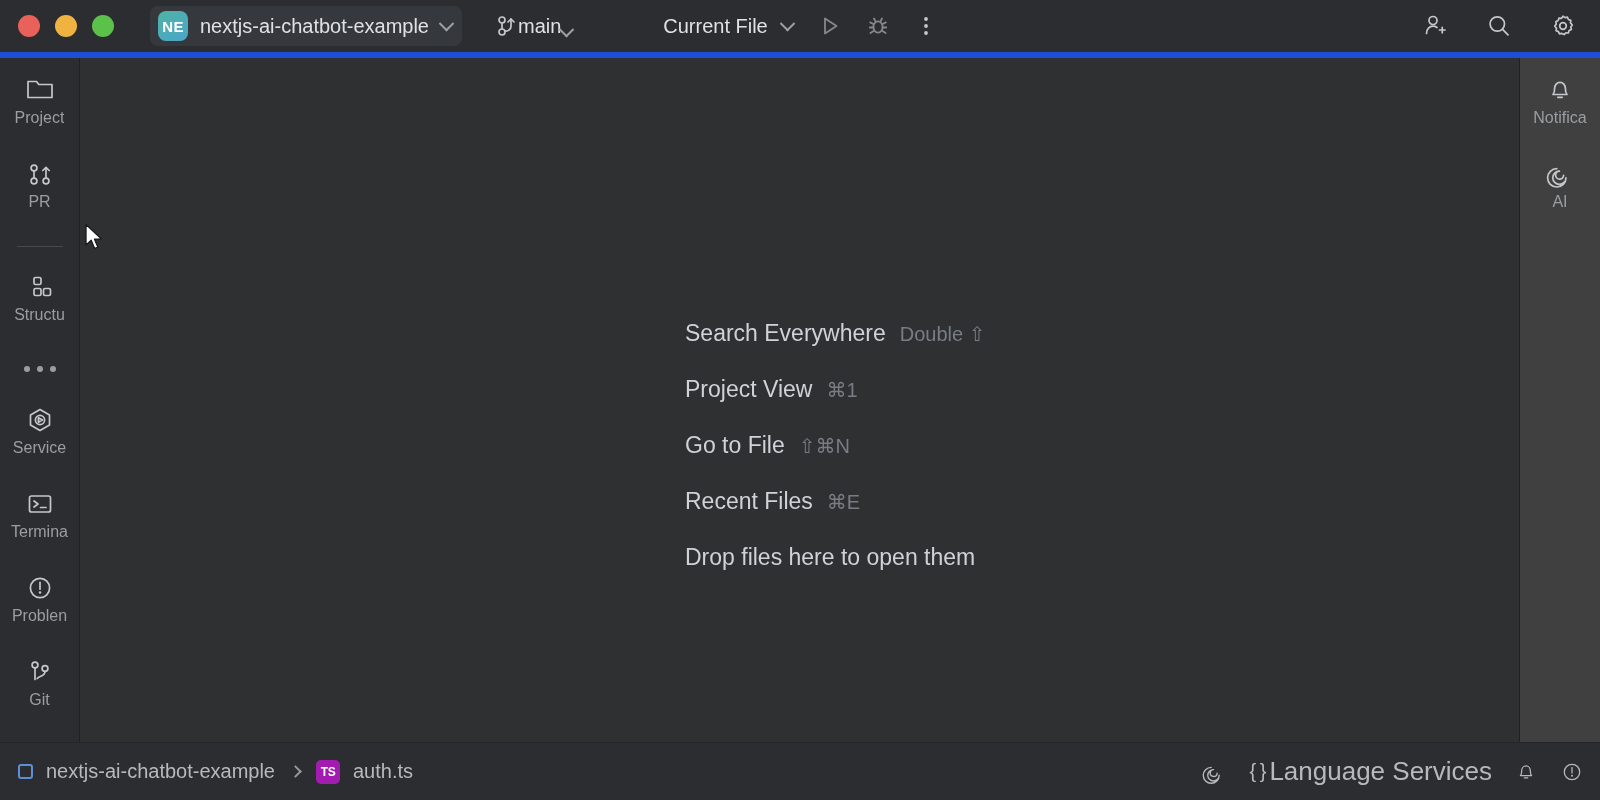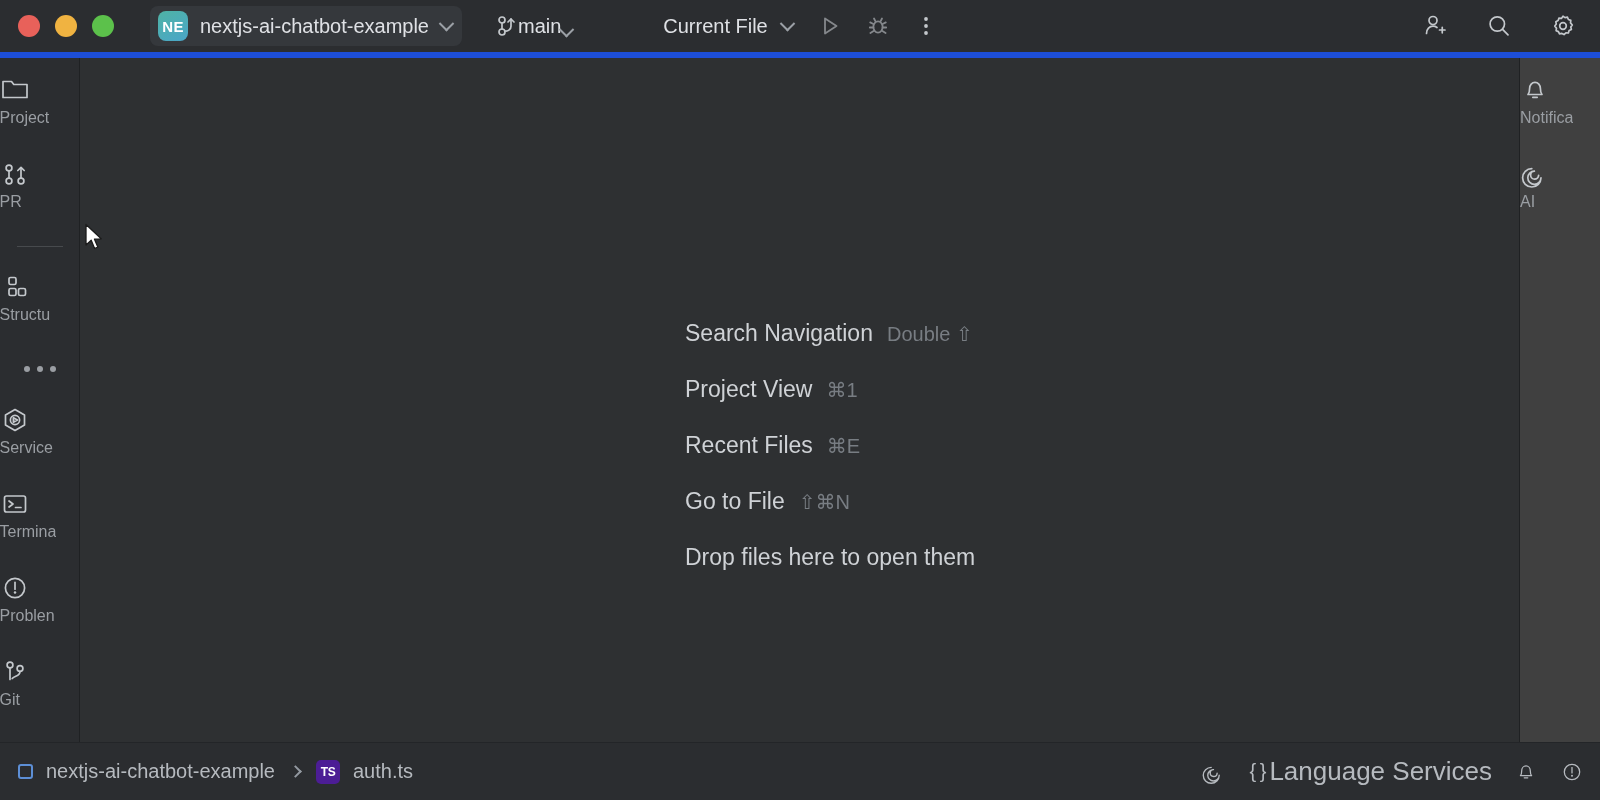--- a/index.html
+++ b/index.html
@@ -81,21 +81,21 @@
   .sidebar-left {
     width:80px; flex:0 0 80px;
     background:#2b2d30;
     border-right:1px solid #1f2123;
     display:flex; flex-direction:column; align-items:center;
     padding-top:18px;
     overflow:hidden;
   }
   .tool-item {
     width:80px; min-height:62px;
-    display:flex; flex-direction:column; align-items:flex-start;
+    display:flex; flex-direction:column; align-items:center;
     justify-content:flex-start; gap:6px;
     margin-bottom:22px;
   }
   .tool-label {
     font-size:16px; color:#9a9ea3;
     white-space:nowrap; max-width:80px; overflow:hidden;
     text-align:center; line-height:1;
   }
   .side-divider {
     width:46px; height:1px; background:#474a4d; margin:2px 0 26px 0;
@@ -144,21 +144,21 @@
   .proj-sq {
     width:15px; height:15px; border:2px solid #5d8fd6; border-radius:3px;
     background:#2b2d30;
   }
   .crumb-sep {
     width:9px; height:9px; flex:0 0 9px; margin:0 3px;
     border-right:2px solid #9399a0; border-top:2px solid #9399a0;
     transform:rotate(45deg);
   }
   .ts-badge {
-    width:24px; height:24px; border-radius:5px; background:#4c1d95;
+    width:24px; height:24px; border-radius:5px; background:#a21caf;
     color:#ffffff; font-size:12px; font-weight:bold;
     display:flex; align-items:center; justify-content:center;
     letter-spacing:-0.3px;
   }
   .status-right {
     margin-left:auto; display:flex; align-items:center; gap:22px;
   }
   .lang-services { display:flex; align-items:center; gap:4px; }
   .braces { color:#b6babf; font-size:20px; letter-spacing:-1px; }
   .lang-text { color:#b6babf; font-size:26px; }
@@ -359,37 +359,37 @@
           </svg>
         </span>
         <span class="tool-label">Git</span>
       </div>
     </div>
 
     <div class="editor">
       <div class="empty-hints">
 
         <div class="hint-row">
-          <span class="hint-label">Search Navigation</span>
+          <span class="hint-label">Search Everywhere</span>
           <span class="hint-keys">Double ⇧</span>
         </div>
 
         <div class="hint-row">
           <span class="hint-label">Project View</span>
           <span class="hint-keys">⌘1</span>
         </div>
 
         <div class="hint-row">
+          <span class="hint-label">Go to File</span>
+          <span class="hint-keys">⇧⌘N</span>
+        </div>
+
+        <div class="hint-row">
           <span class="hint-label">Recent Files</span>
           <span class="hint-keys">⌘E</span>
-        </div>
-
-        <div class="hint-row">
-          <span class="hint-label">Go to File</span>
-          <span class="hint-keys">⇧⌘N</span>
         </div>
 
 
         <div class="hint-row drop">
           <span class="hint-label">Drop files here to open them</span>
         </div>
       </div>
 
       <span class="cursor" style="left:4px; top:165px;">
         <svg width="22" height="30" viewBox="0 0 22 30">

